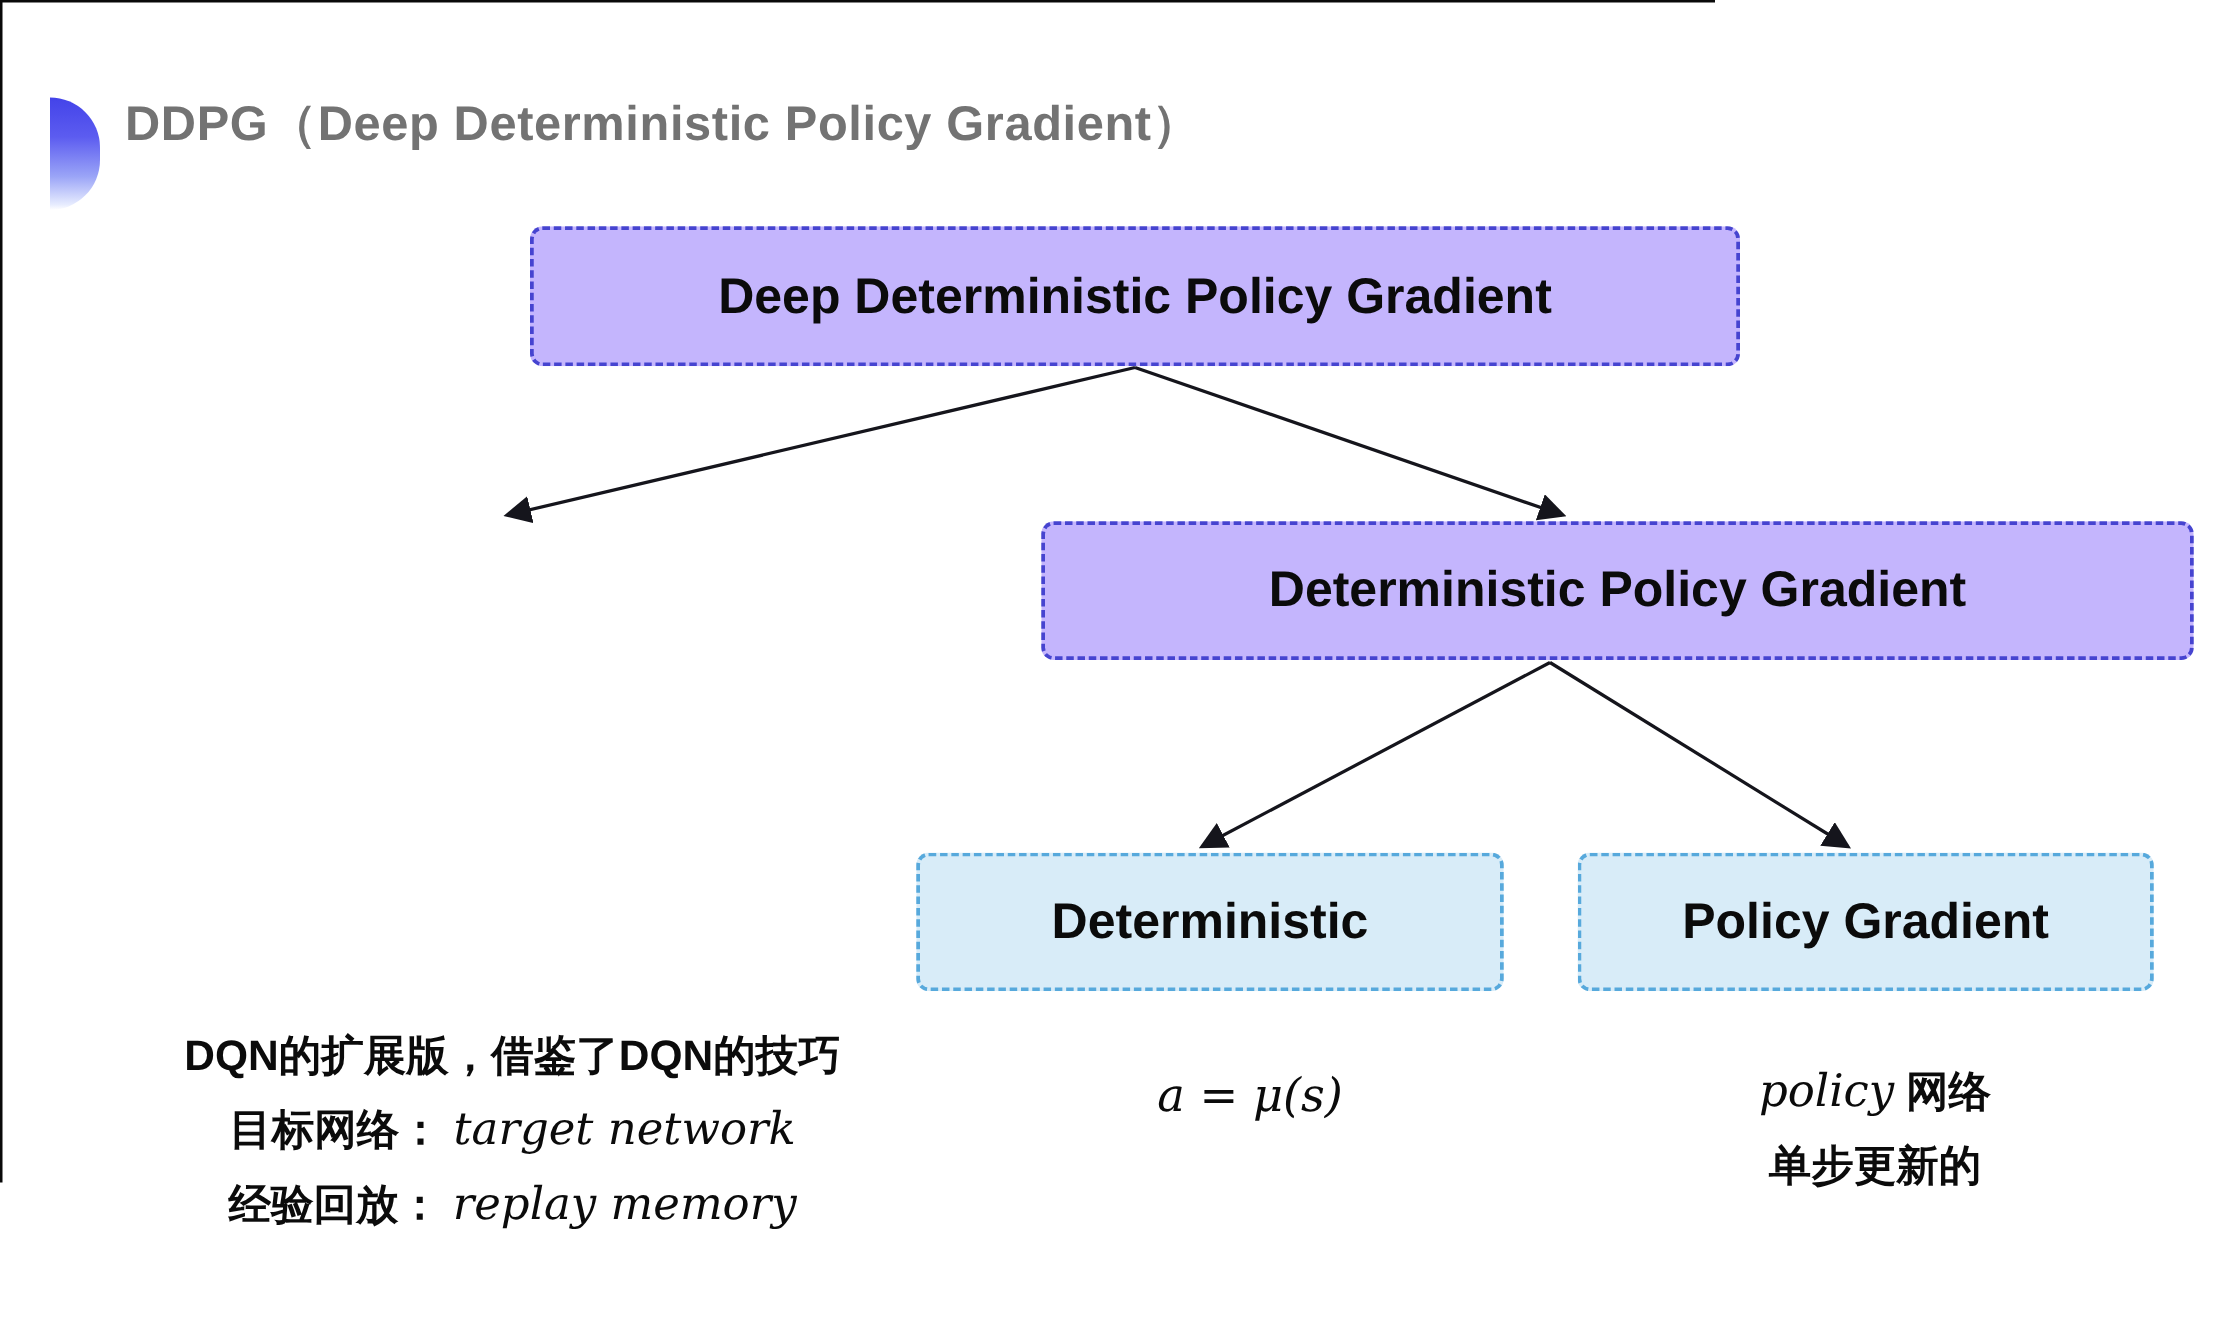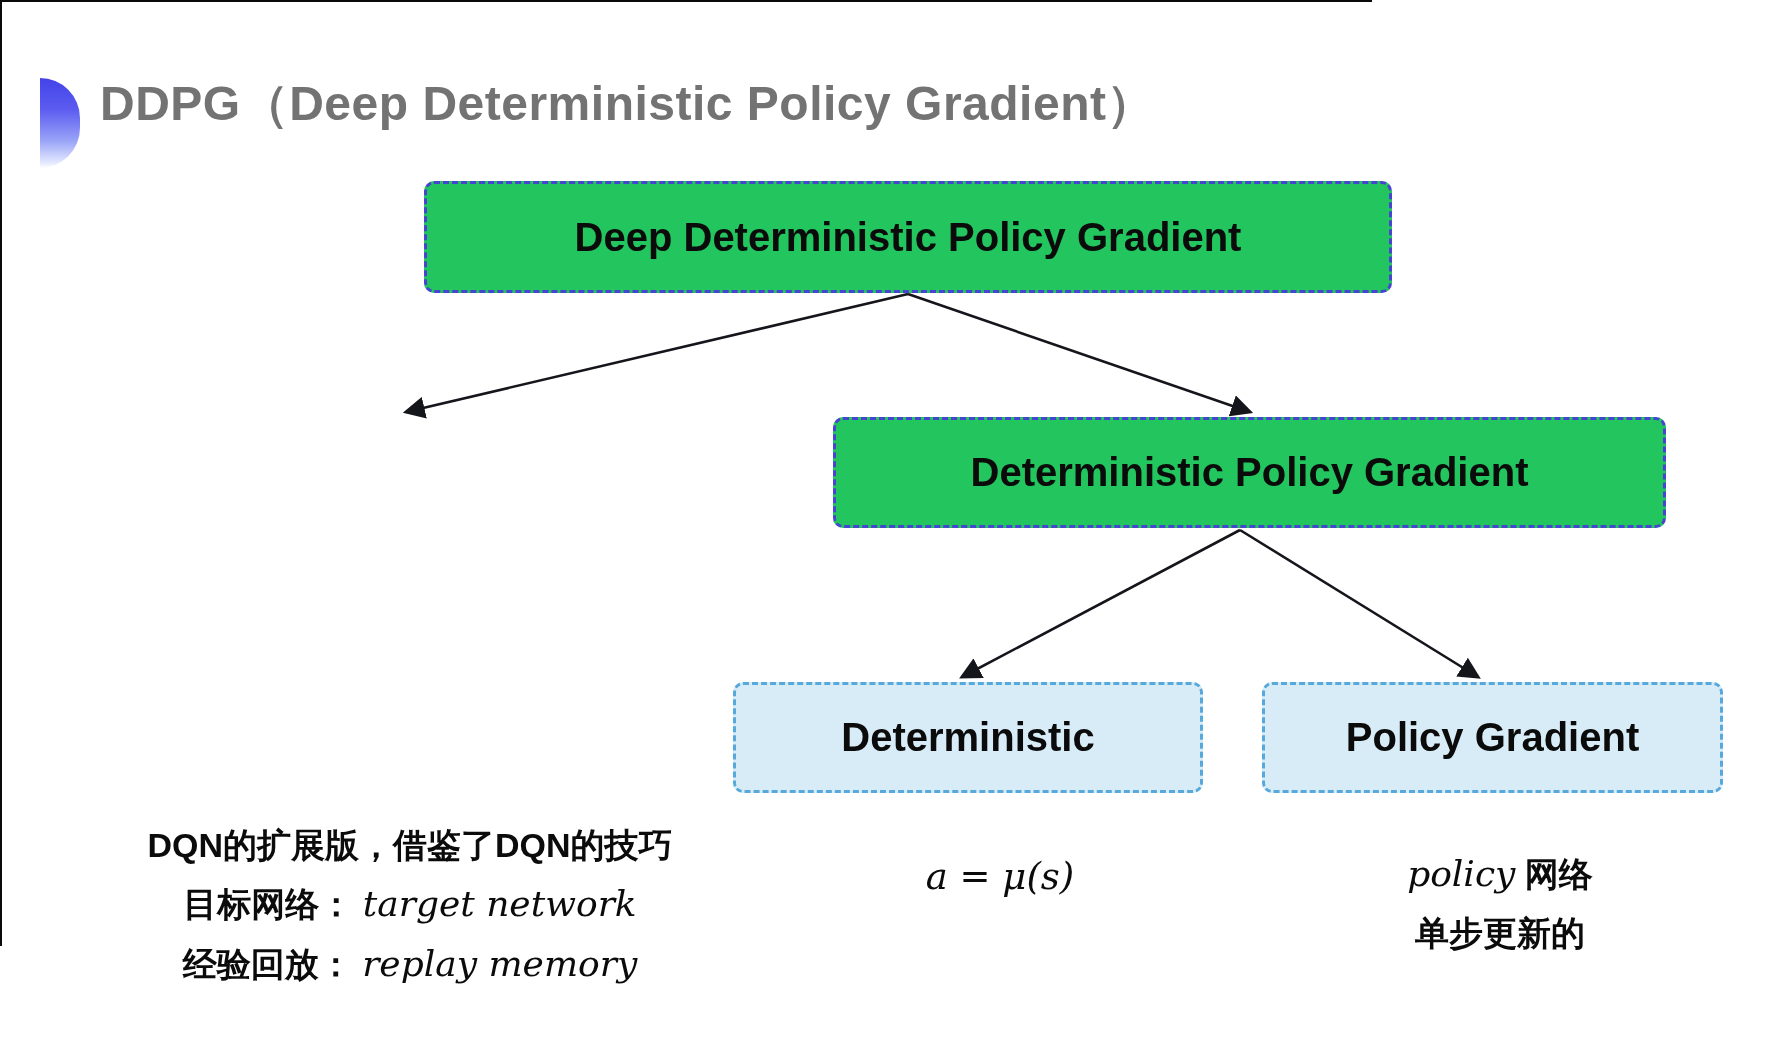--- a/index.html
+++ b/index.html
@@ -19,46 +19,46 @@
   
   .title-bullet {
     position: absolute; left: 40px; top: 78px;
     width: 40px; height: 90px;
     border-radius: 0 45px 45px 0;
     background: linear-gradient(180deg, #4343e9 0%, #5c5cf0 35%, #9aa4f7 70%, #e6ebfe 95%, #ffffff 100%);
   }
   .slide-title {
     position: absolute; left: 100px; top: 72px;
     margin: 0;
-    font-size: 48px; font-weight: 600; letter-spacing: 0.5px;
+    font-size: 39px; font-weight: 600; letter-spacing: 0.5px;
     color: #737373; white-space: nowrap;
   }
 
   
   .edges {
     position: absolute; left: 0; top: 0;
     width: 1778px; height: 1056px;
     pointer-events: none;
   }
 
   
   .node {
     position: absolute;
     box-sizing: border-box;
     display: flex; align-items: center; justify-content: center;
     border-radius: 10px;
     font-size: 40px; font-weight: 600; color: #0b0b0b;
     white-space: nowrap;
   }
-  .node-purple { background: #22c55e; border: 3px dashed #4644d0; }
+  .node-purple { background: #c4b5fd; border: 3px dashed #4644d0; }
   .node-cyan   { background: #d8ecf8; border: 3px dashed #57a9dc; }
 
   .node-ddpg           { left: 424px;  top: 181px; width: 968px; height: 112px; }
   .node-deep           { left: 170px;  top: 419px; width: 450px; height: 109px; }
-  .node-dpg            { left: 833px;  top: 417px; width: 833px; height: 111px; }
+  .node-dpg            { left: 833px;  top: 417px; width: 922px; height: 111px; }
   .node-deterministic  { left: 733px;  top: 682px; width: 470px; height: 111px; }
   .node-policy-gradient{ left: 1262px; top: 682px; width: 461px; height: 111px; }
 
   
   .note {
     position: absolute;
     text-align: center;
     color: #0b0b0b;
     font-size: 34px; font-weight: 600;
     line-height: 1.0;

